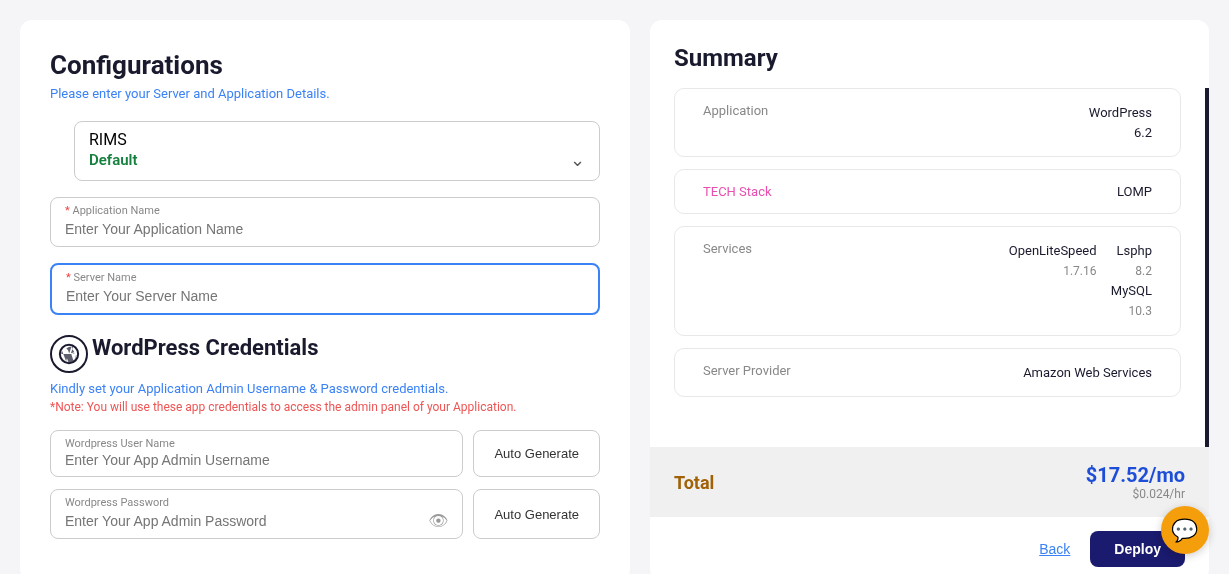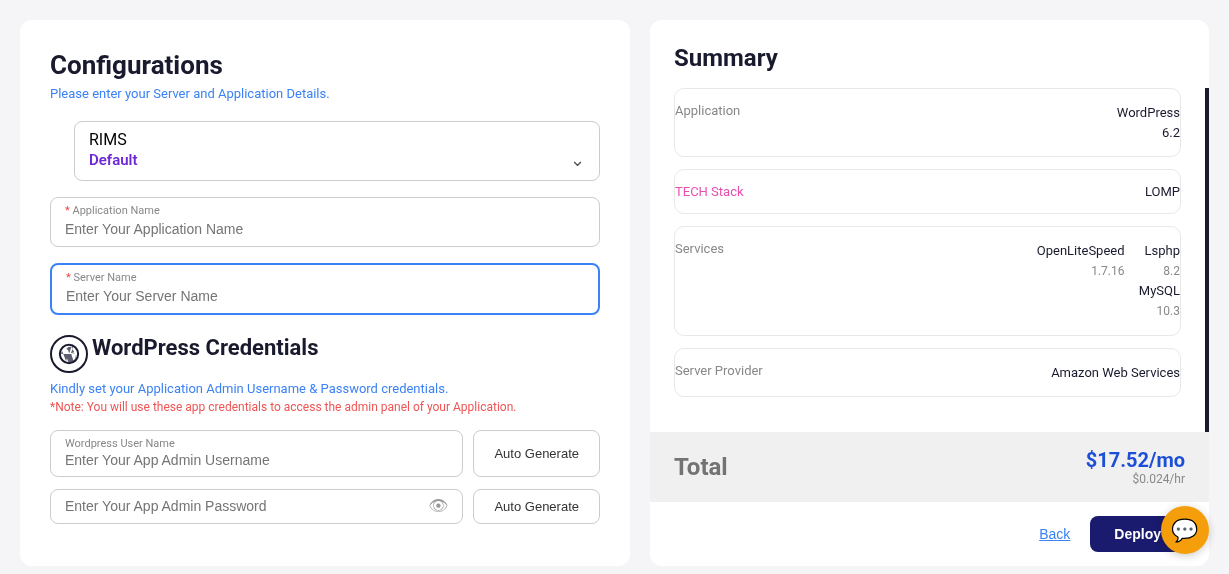--- a/index.html
+++ b/index.html
@@ -45,21 +45,21 @@
       margin-left: 24px;
     }
     .dropdown-row {
       display: flex;
       align-items: center;
       justify-content: space-between;
     }
     .dropdown-value {
       font-size: 15px;
       font-weight: 600;
-      color: #6d28d9;
+      color: #15803d;
     }
     .chevron-icon {
       font-size: 18px;
       color: #555;
       cursor: pointer;
     }
     .rims-wrapper {
       border: 1px solid #ccc;
       border-radius: 8px;
       padding: 8px 14px 10px 14px;
@@ -203,21 +203,21 @@
     }
     .summary-scroll {
       flex: 1;
       overflow-y: auto;
       padding: 0 24px 0 24px;
       border-right: 4px solid #1a1a2e;
     }
     .summary-card {
       border: 1px solid #e8e8e8;
       border-radius: 10px;
-      padding: 14px 0;
+      padding: 14px 28px;
       margin-bottom: 12px;
       display: flex;
       justify-content: space-between;
       align-items: flex-start;
     }
     .summary-card-label {
       font-size: 13px;
       color: #888;
       font-weight: 400;
     }
@@ -255,23 +255,23 @@
 
     
     .summary-total {
       background: #f0f0f0;
       padding: 16px 24px;
       display: flex;
       justify-content: space-between;
       align-items: flex-start;
     }
     .total-label {
-      font-size: 24px;
-      font-weight: 700;
-      color: #737373;
+      font-size: 18px;
+      font-weight: 700;
+      color: #a16207;
       align-self: center;
     }
     .total-price {
       text-align: right;
     }
     .price-mo {
       font-size: 20px;
       font-weight: 700;
       color: #1d4ed8;
     }
@@ -375,20 +375,21 @@
           <div class="floating-label">Wordpress User Name</div>
           <div class="input-box-inner">
             <input type="text" placeholder="Enter Your App Admin Username" style="">
           </div>
         </div>
         <button class="auto-generate-btn">Auto Generate</button>
       </div>
 
       <div class="input-with-btn">
         <div class="input-box-wrapper">
+          <div class="floating-label">Wordpress Password</div>
           <div class="input-box-inner">
             <input type="password" placeholder="Enter Your App Admin Password" style="">
             <span class="eye-icon">👁︎</span>
           </div>
         </div>
         <button class="auto-generate-btn">Auto Generate</button>
       </div>
     </div>
   </div>
 

